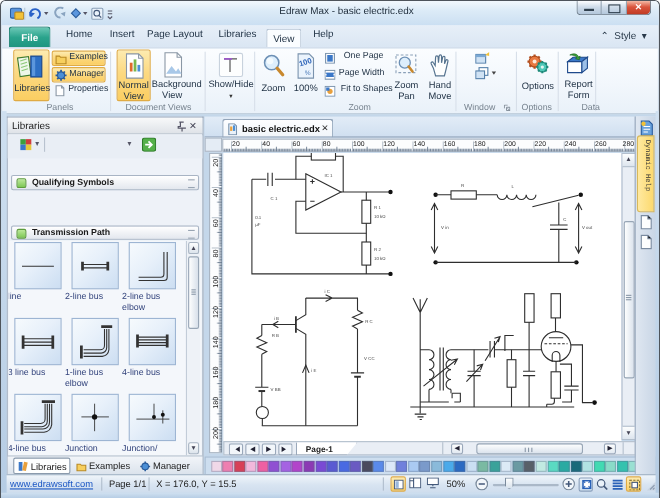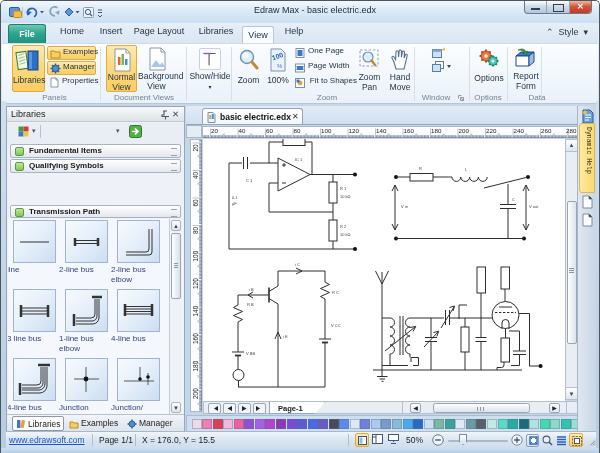--- a/index.html
+++ b/index.html
@@ -175,21 +175,21 @@
       Zoom
     </div>
     <div class="bigbtn" style="left:262px;width:28px;">
       <svg width="20" height="24" viewBox="0 0 20 24" style="margin:3px auto 3px;">
         <path d="M3 1 h10 l4 4 v18 h-14 z" fill="#eaf3fc" stroke="#7a93ad"></path>
         <text x="4" y="12" font-size="7" font-weight="bold" fill="#2a62b8" font-family="Liberation Sans" transform="rotate(-18 6 10)">100</text>
         <text x="9" y="20" font-size="6" fill="#4a7ab8" font-family="Liberation Sans">%</text>
       </svg>
       100%
     </div>
-    <div class="smbtn" style="left:291px;top:2px;width:60px;">
+    <div class="smbtn" style="left:291px;top:2px;width:60px;text-align:center;">
       <svg width="10" height="10" viewBox="0 0 10 10" style="float:left;margin:1.5px 3px 0 2px;">
           <rect x="1" y="0.5" width="8" height="9" fill="#fff" stroke="#7a93ad"></rect>
           <rect x="2.5" y="2" width="5" height="6" fill="#3b78c8"></rect>
         </svg>One Page
     </div>
     <div class="smbtn" style="left:291px;top:17px;width:62px;">
       <svg width="10" height="10" viewBox="0 0 10 10" style="float:left;margin:1.5px 3px 0 2px;">
           <rect x="0.5" y="1" width="9" height="8" fill="#fff" stroke="#7a93ad"></rect>
           <rect x="1.5" y="3" width="7" height="4" fill="#3b78c8"></rect>
           <path d="M2 5 l-1.5 0 M9.5 5 l-1.5 0" stroke="#fff" stroke-width="1"></path>
@@ -271,21 +271,20 @@
           <rect x="5.5" y="5.5" width="5" height="5" fill="#e8c83c"></rect>
         </svg>
       <span style="position:absolute;left:25px;top:4px;font-size:7px;color:#556;">▾</span>
       <span style="position:absolute;left:33px;top:2px;width:1px;height:13px;background:#b8c2cf;"></span>
       <span style="position:absolute;left:109px;top:4px;font-size:7px;color:#556;">▾</span>
       <svg width="13" height="13" viewBox="0 0 13 13" style="position:absolute;left:122px;top:2px;">
           <rect x="0.5" y="0.5" width="12" height="12" rx="2" fill="#55b04a" stroke="#2e7a28"></rect>
           <path d="M3 6.5 h5 M6 3.5 l3 3 -3 3" stroke="#fff" stroke-width="1.6" fill="none"></path>
         </svg>
     </div>
-    <div class="phead" style="top:37px;"><span class="ic"></span><span style="margin-left:18px;">Fundamental Items</span></div>
     <div class="phead" style="top:52.2px;"><span class="ic"></span><span style="margin-left:18px;">Qualifying Symbols</span></div>
     <div class="phead" style="top:97.8px;"><span class="ic"></span><span style="margin-left:18px;">Transmission Path</span></div>
     <div class="items">
 
       <div class="tile" style="left:5px;top:1px;">
           <svg width="41" height="41">
             <path d="M6 21 H35" stroke="#333" stroke-width="1"></path>
           </svg>
         </div>
       <div class="tile" style="left:57px;top:1px;">

